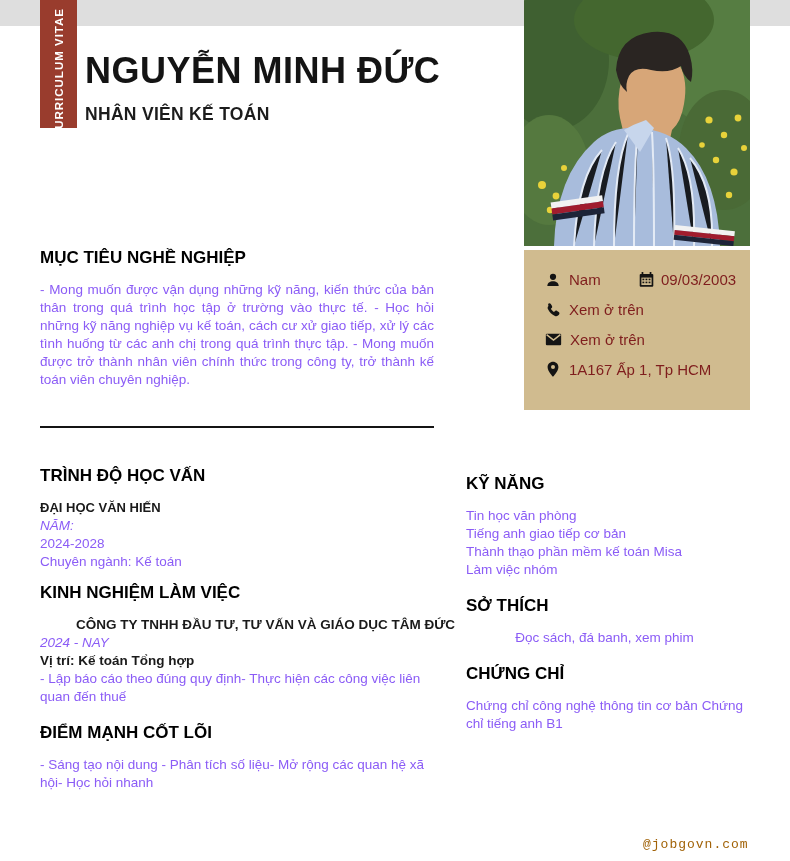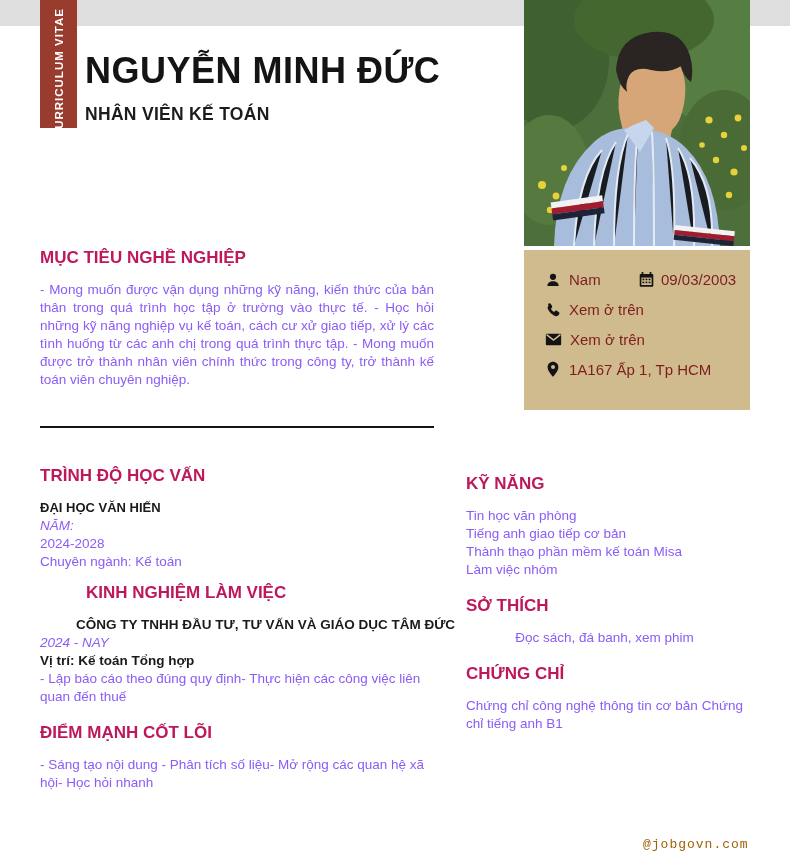--- a/index.html
+++ b/index.html
@@ -25,21 +25,21 @@
   
   .info-box{position:absolute;left:524px;top:250px;width:226px;height:160px;background:#d0bb8f;}
   .info-row{position:absolute;left:21px;display:flex;align-items:center;gap:8px;
             font-size:15px;color:#7f1d1d;}
   .info-row svg{flex:0 0 auto;}
   .ir1{top:21px;} .ir2{top:51px;} .ir3{top:81px;} .ir4{top:111px;}
   .cell-birth{position:absolute;left:93px;top:0;display:flex;align-items:center;gap:6px;}
   .ir1{width:190px;}
 
   
-  .h-sec{position:absolute;font-size:17px;font-weight:700;color:#be185d;white-space:nowrap;}
+  .h-sec{position:absolute;font-size:17px;font-weight:700;color:#000000;white-space:nowrap;}
   .body-txt{position:absolute;font-size:13.5px;line-height:18px;color:#8b5cf6;}
   .just{text-align:justify;}
   .left-col{left:40px;width:394px;}
   .right-col{left:466px;width:277px;margin-top:16px;}
   .bold{font-weight:700;color:#1a1a1a;}
   .ital{font-style:italic;}
   .sep-line{position:absolute;left:40px;top:426px;width:394px;height:2px;background:#141414;}
 
   .skill-line{display:block;}
 
@@ -168,21 +168,21 @@
   <div class="body-txt just left-col" style="top:281px;">- Mong muốn được vận dụng những kỹ năng, kiến thức của bản thân trong quá trình học tập ở trường vào thực tế. - Học hỏi những kỹ năng nghiệp vụ kế toán, cách cư xử giao tiếp, xử lý các tình huống từ các anh chị trong quá trình thực tập.  - Mong muốn được trở thành nhân viên chính thức trong công ty, trở thành kế toán viên chuyên nghiệp.</div>
 
   <div class="sep-line"></div>
 
   <div class="h-sec left-col" style="top:466px;">TRÌNH ĐỘ HỌC VẤN</div>
   <div class="body-txt left-col bold" style="top:499px;font-size:13px;">ĐẠI HỌC VĂN HIẾN</div>
   <div class="body-txt left-col ital" style="top:517px;">NĂM:</div>
   <div class="body-txt left-col" style="top:535px;">2024-2028</div>
   <div class="body-txt left-col" style="top:553px;">Chuyên ngành: Kế toán</div>
 
-  <div class="h-sec left-col" style="top:583px;margin-left:46px;">KINH NGHIỆM LÀM VIỆC</div>
+  <div class="h-sec left-col" style="top:583px;">KINH NGHIỆM LÀM VIỆC</div>
   <div class="body-txt left-col bold" style="top:616px;font-size:13.5px;margin-left:36px;">CÔNG TY TNHH ĐẦU TƯ, TƯ VẤN VÀ GIÁO DỤC TÂM ĐỨC</div>
   <div class="body-txt left-col ital" style="top:634px;">2024 - NAY</div>
   <div class="body-txt left-col" style="top:670px;">- Lập báo cáo theo đúng quy định- Thực hiện các công việc liên quan đến thuế</div>
   <div class="body-txt left-col bold" style="top:652px;">Vị trí: Kế toán Tổng hợp</div>
 
   <div class="h-sec left-col" style="top:723px;">ĐIỂM MẠNH CỐT LÕI</div>
   <div class="body-txt left-col" style="top:756px;">- Sáng tạo nội dung - Phân tích số liệu- Mở rộng các quan hệ xã hội- Học hỏi nhanh</div>
 
   <div class="h-sec right-col" style="top:458px;">KỸ NĂNG</div>
   <div class="body-txt right-col" style="top:491px;">

